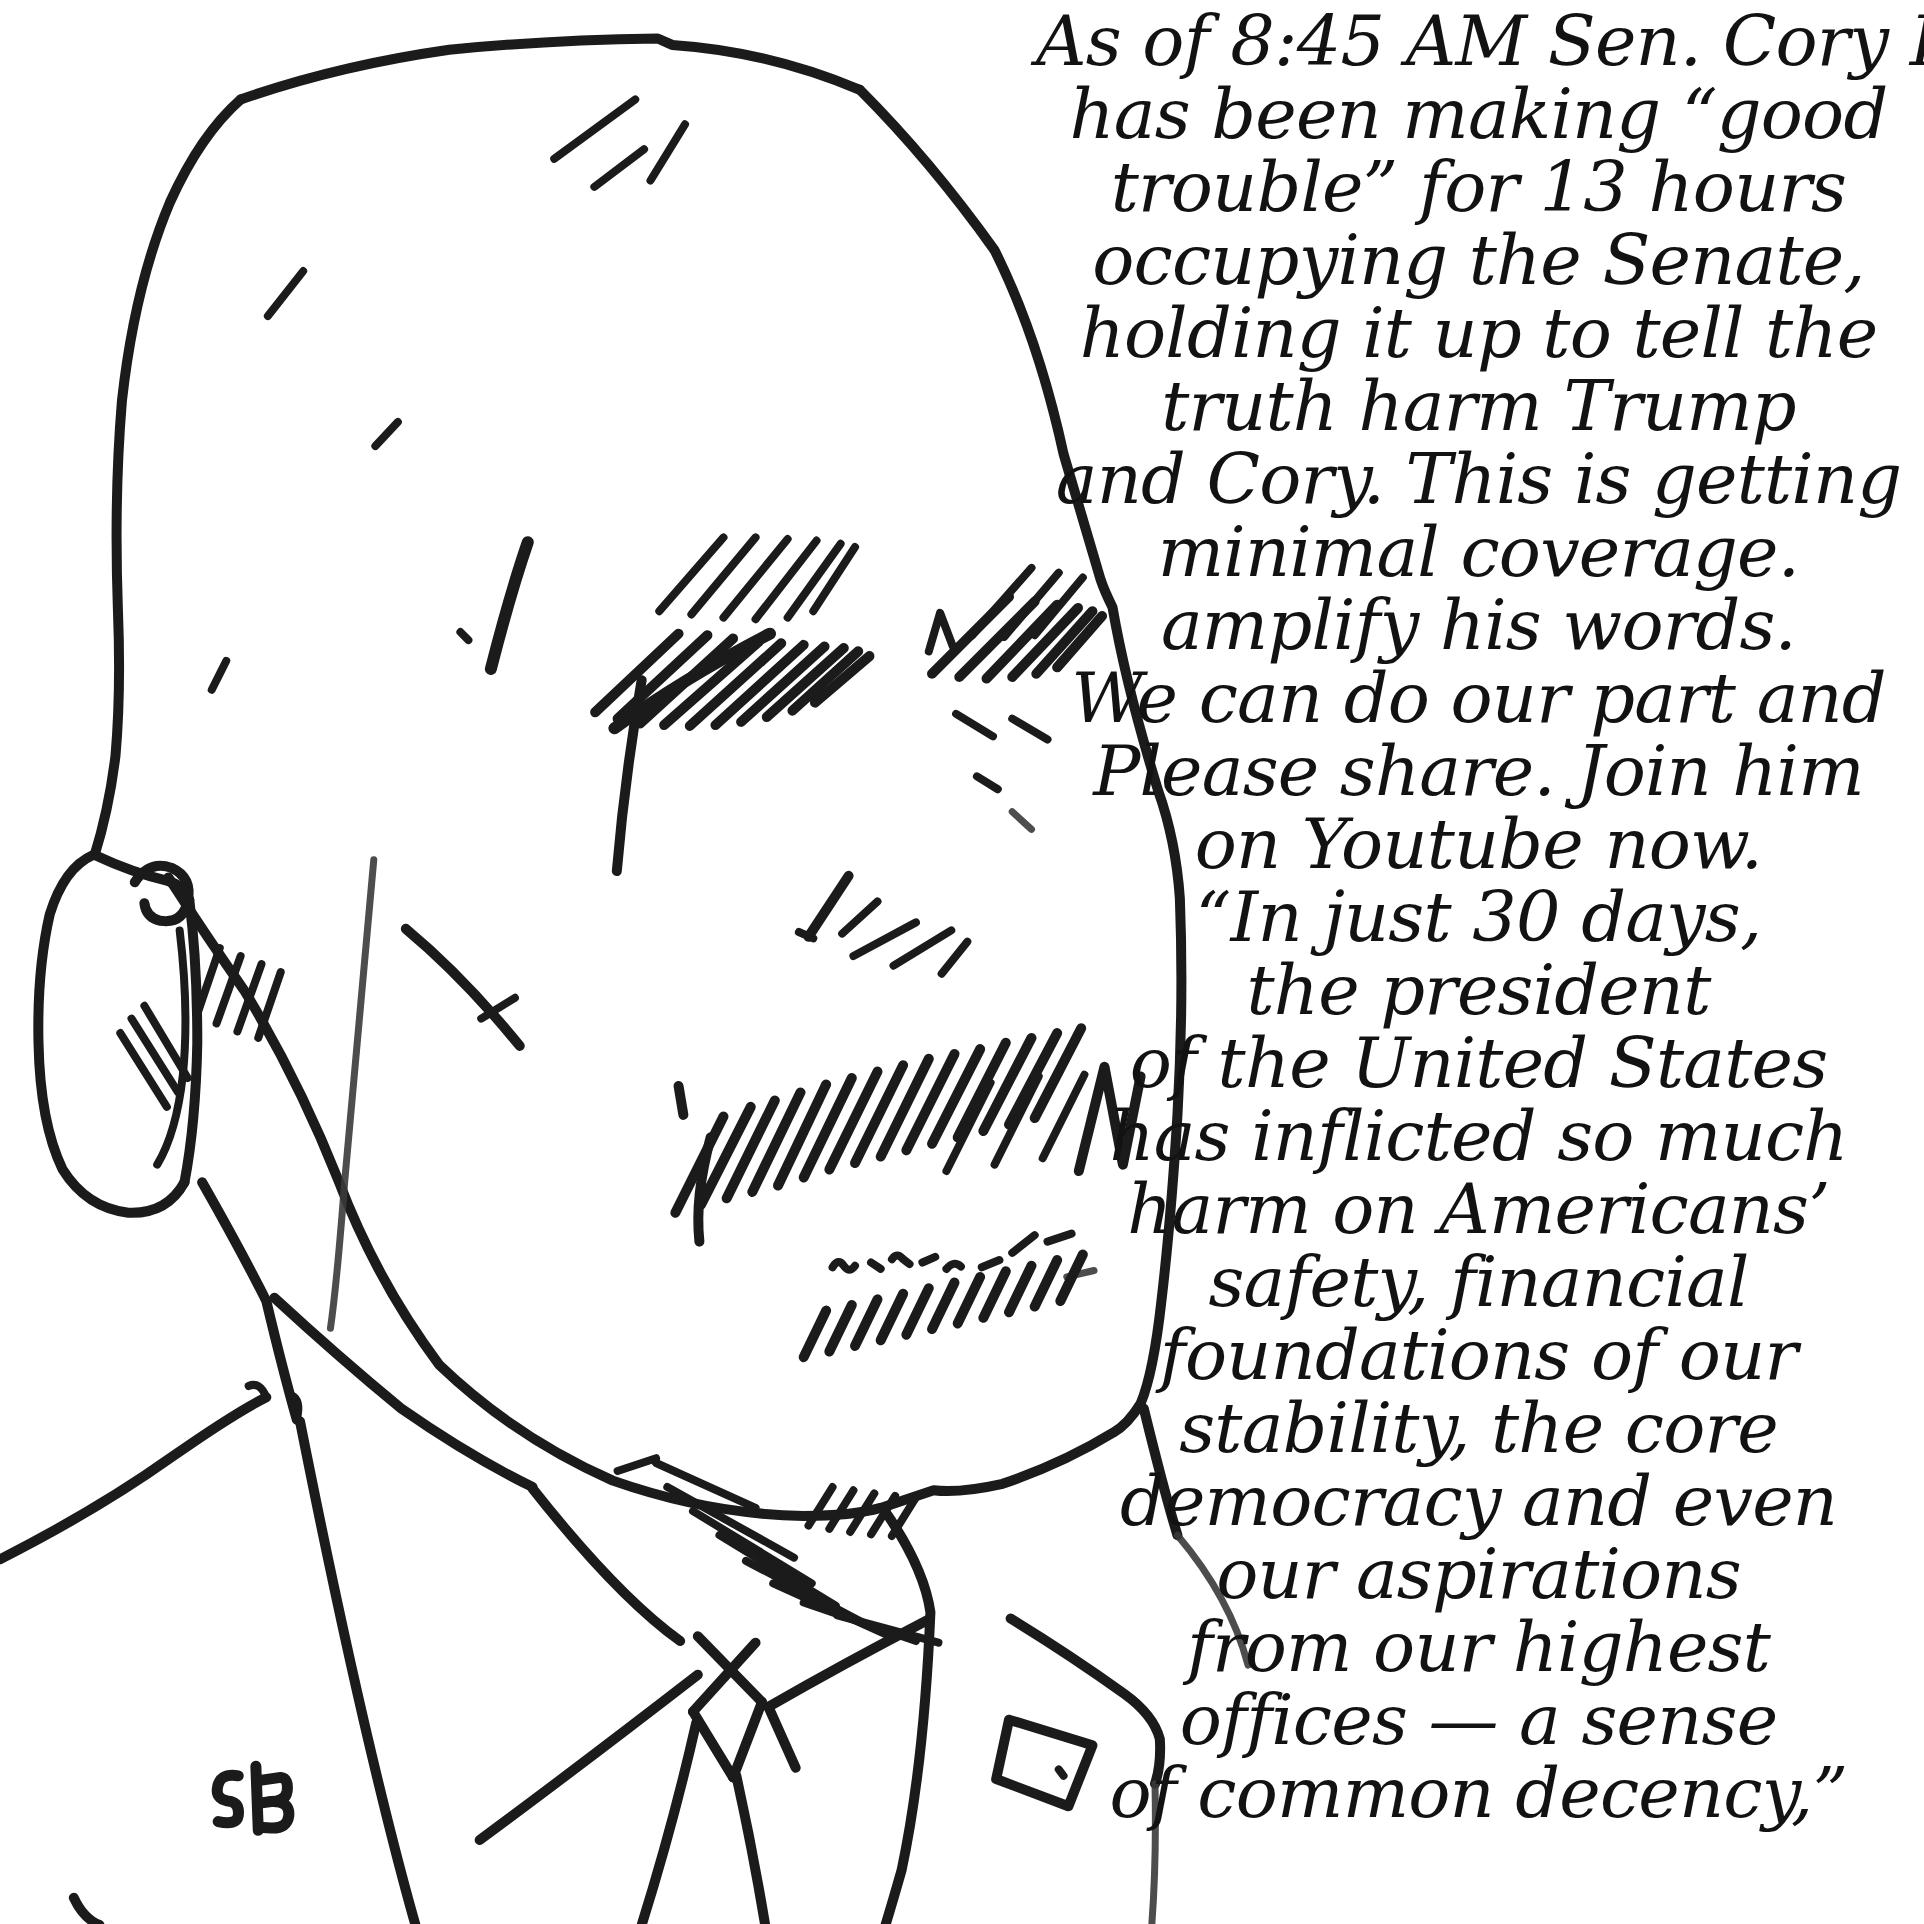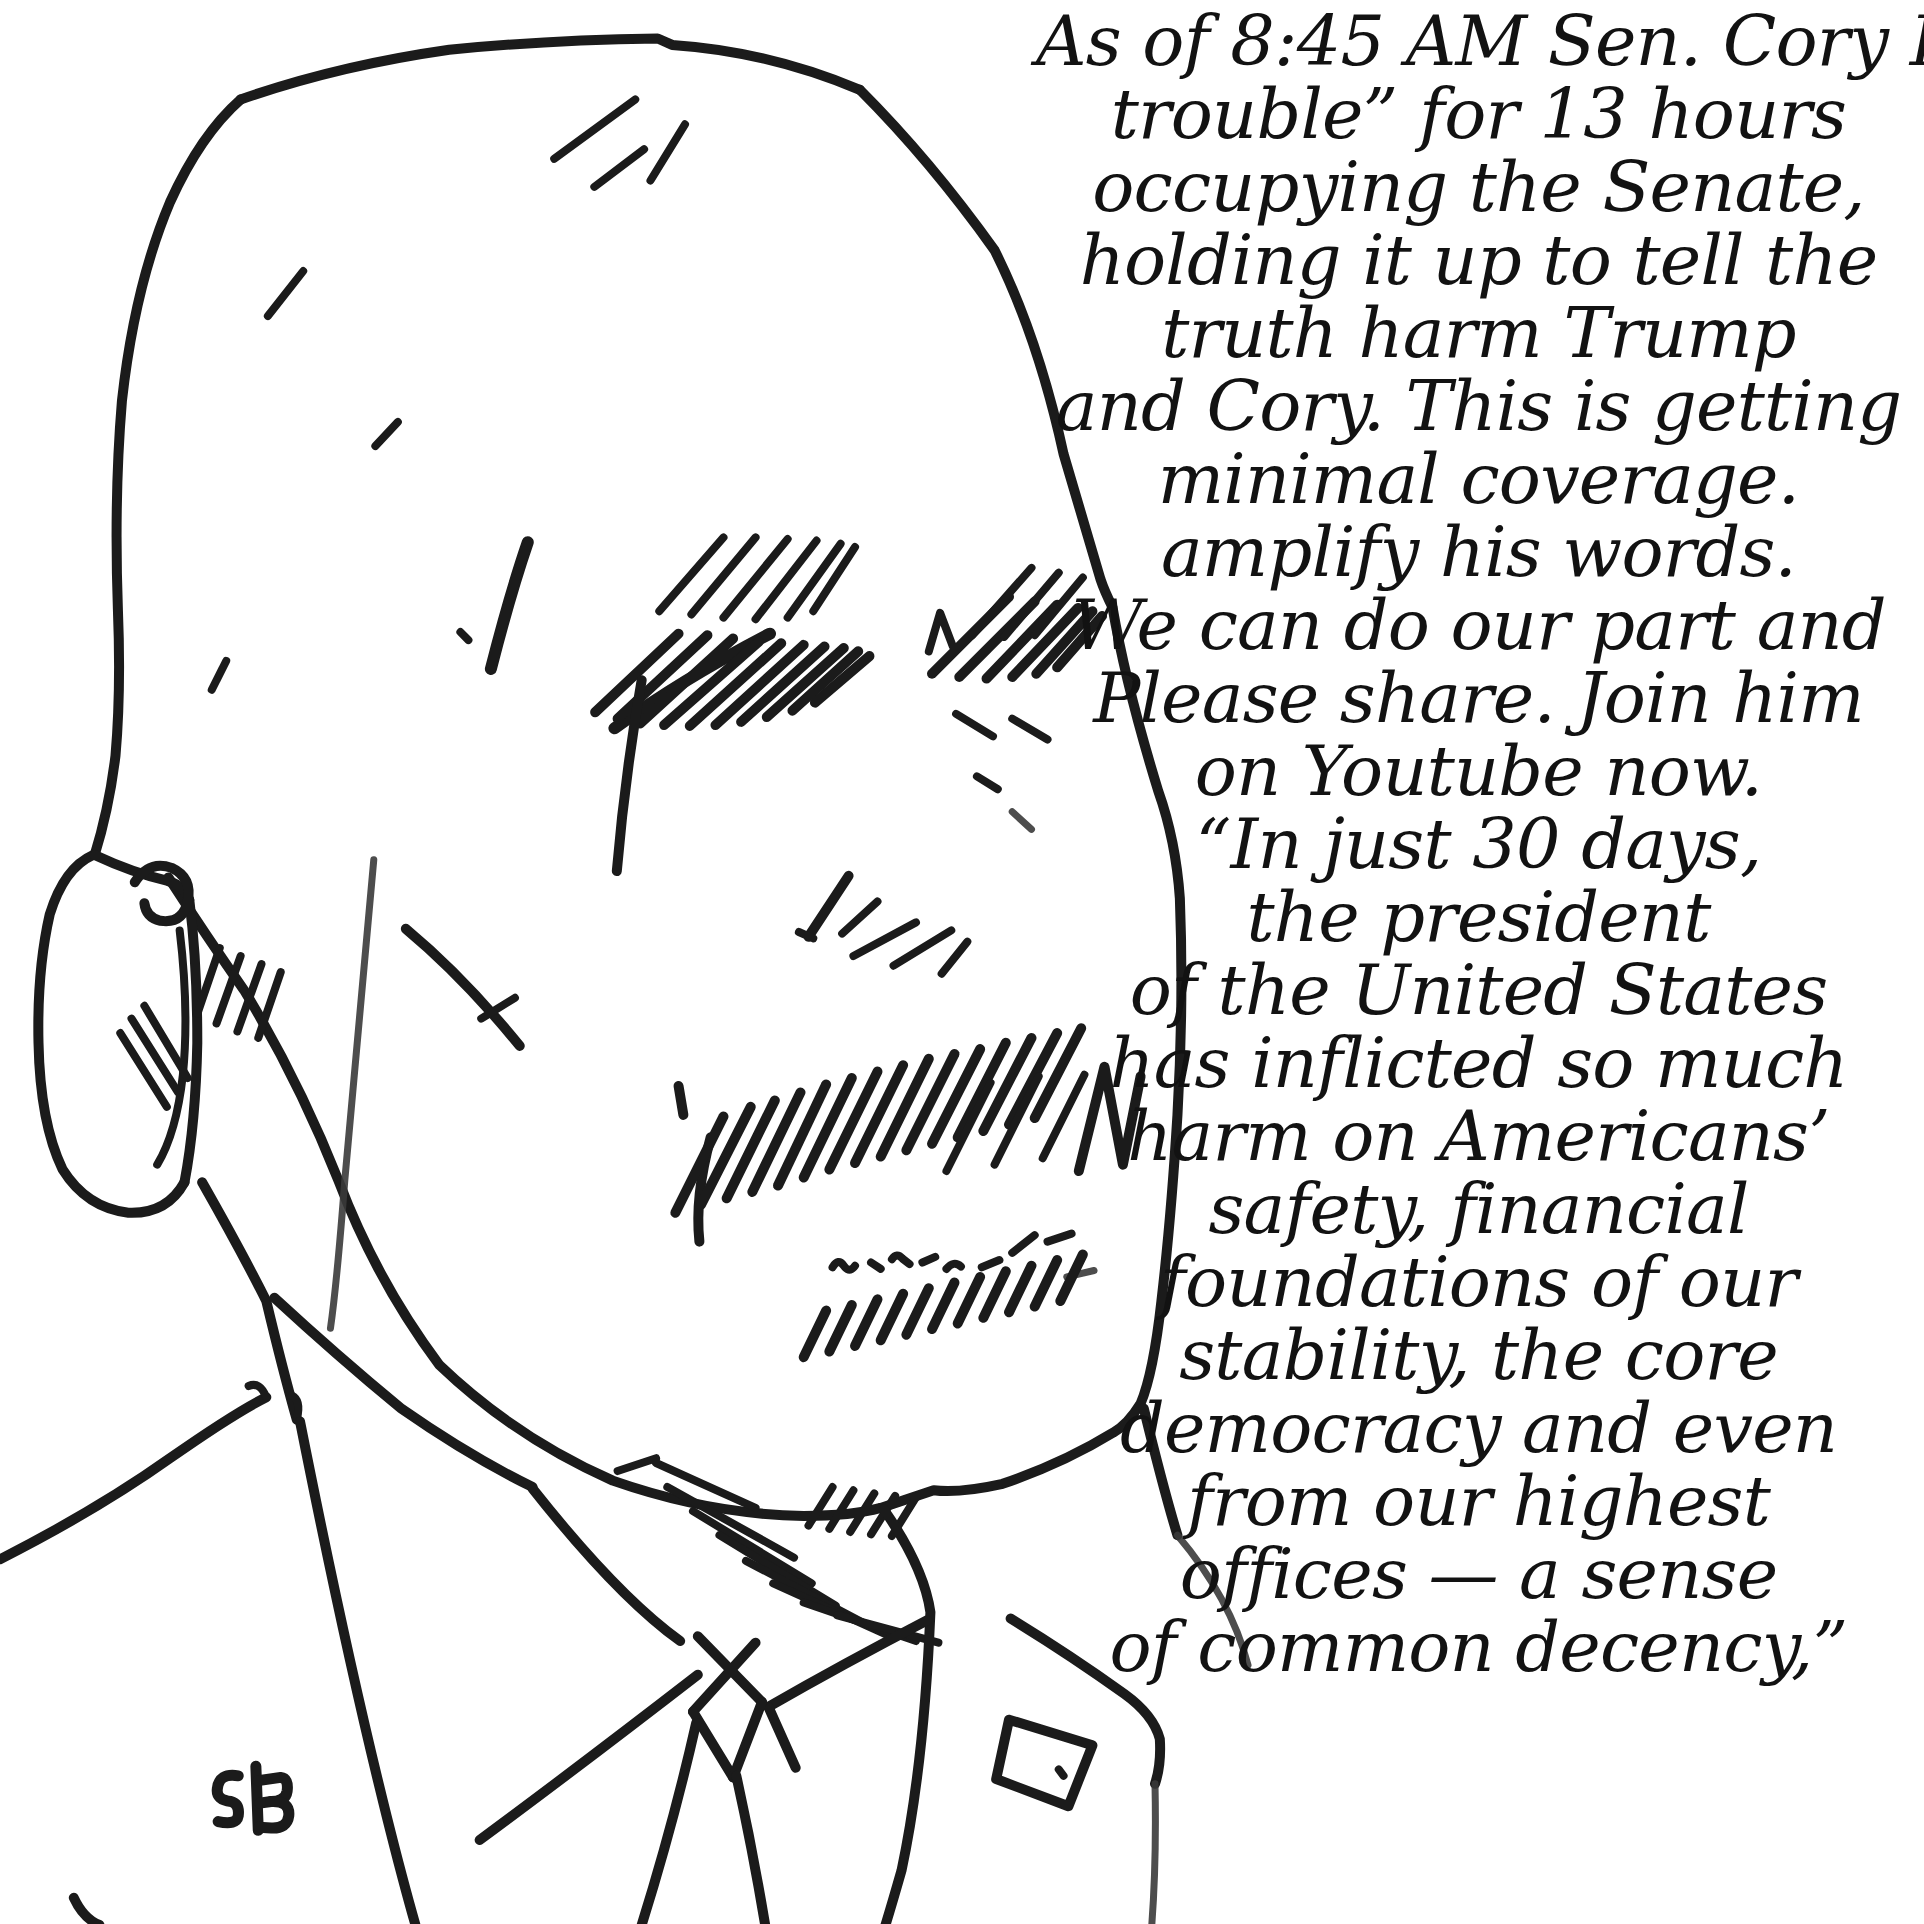--- a/index.html
+++ b/index.html
@@ -233,36 +233,38 @@
   <g class="ink" style="stroke-width:11;" aria-label="SB">
     <path d="M297,2214 Q273,2210 271,2230 Q269,2244 288,2246 Q299,2249 297,2264 Q295,2276 272,2271"></path>
     <path d="M319,2202 L322,2282"></path>
     <path d="M322,2220 L350,2216 Q360,2217 358,2233 Q356,2246 338,2246 L324,2248"></path>
     <path d="M338,2246 Q362,2245 360,2264 Q358,2280 338,2279 L323,2278"></path>
   </g>
 </svg>
 
 <div id="caption">
     <div class="caption-line">As of 8:45 AM Sen. Cory Booker</div>
+    <div class="caption-line">has been making “good</div>
     <div class="caption-line">trouble” for 13 hours</div>
     <div class="caption-line">occupying the Senate,</div>
     <div class="caption-line">holding it up to tell the</div>
     <div class="caption-line">truth harm Trump</div>
     <div class="caption-line">and Cory. This is getting</div>
     <div class="caption-line">minimal coverage.</div>
     <div class="caption-line">amplify his words.</div>
     <div class="caption-line">We can do our part and</div>
     <div class="caption-line">Please share. Join him</div>
     <div class="caption-line">on Youtube now.</div>
     <div class="caption-line">“In just 30 days,</div>
     <div class="caption-line">the president</div>
     <div class="caption-line">of the United States</div>
     <div class="caption-line">has inflicted so much</div>
     <div class="caption-line">harm on Americans’</div>
     <div class="caption-line">safety, financial</div>
     <div class="caption-line">foundations of our</div>
     <div class="caption-line">stability, the core</div>
     <div class="caption-line">democracy and even</div>
+    <div class="caption-line">our aspirations</div>
     <div class="caption-line">from our highest</div>
     <div class="caption-line">offices — a sense</div>
     <div class="caption-line">of common decency,”</div>
   </div>
 
 
 </body></html>

